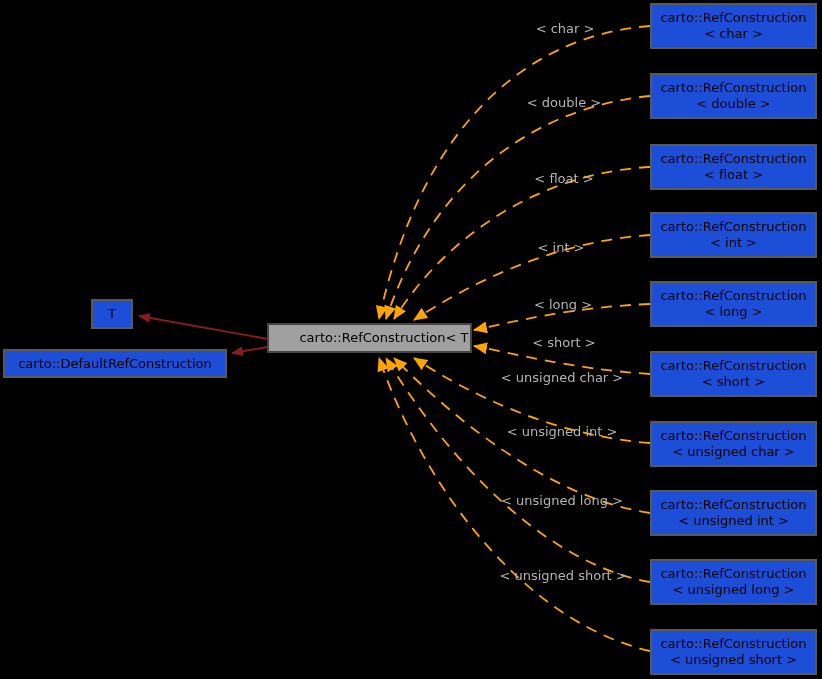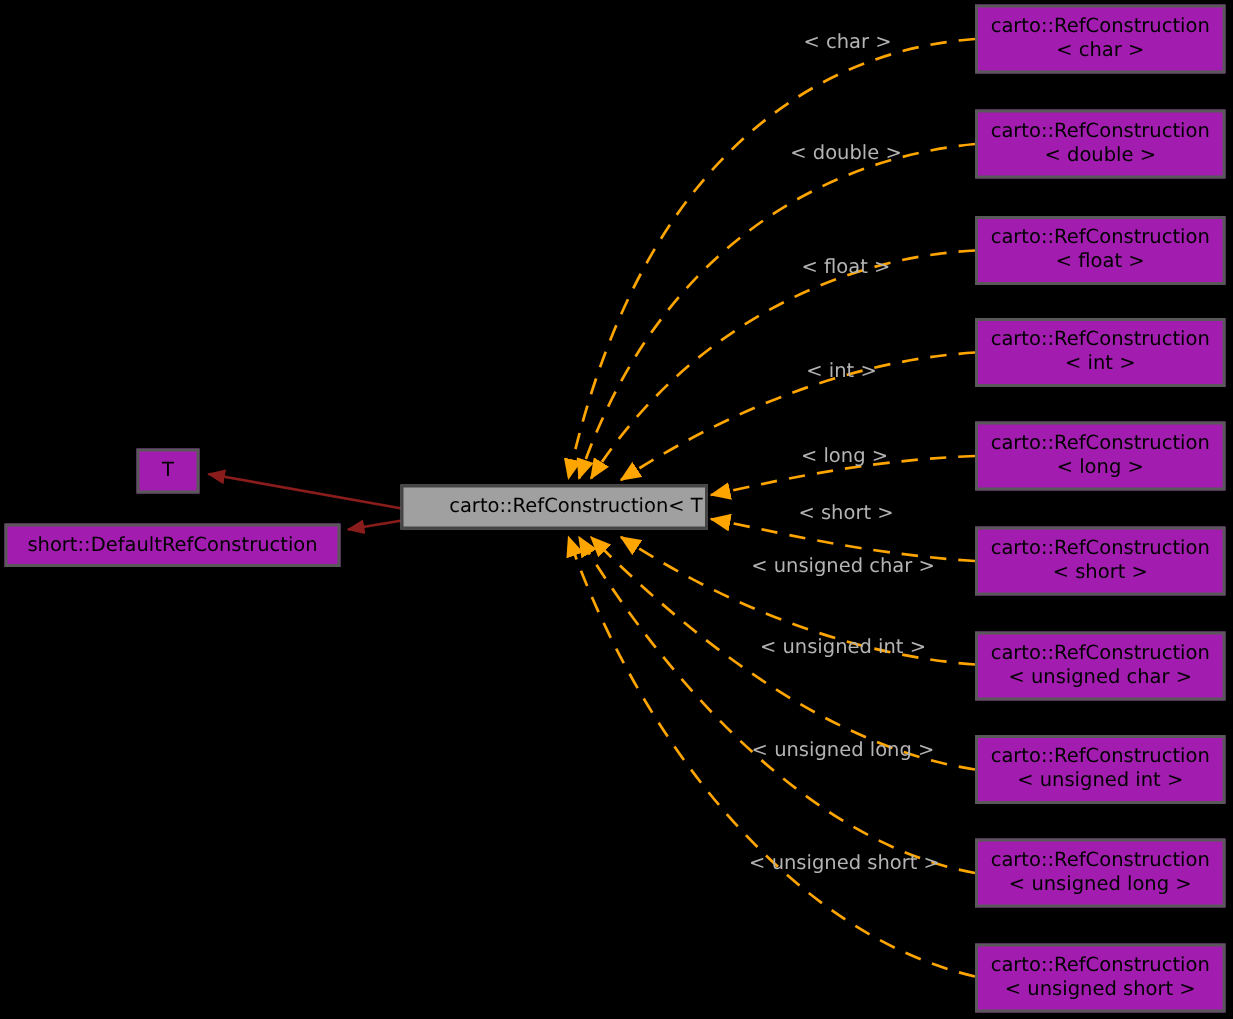--- a/index.html
+++ b/index.html
@@ -12,21 +12,21 @@
     overflow: hidden;
   }
   .edges-layer {
     position: absolute;
     left: 0; top: 0;
     width: 822px; height: 679px;
   }
   .node {
     position: absolute;
     box-sizing: border-box;
-    background: #a21caf;
+    background: #1d4ed8;
     border: 2px solid #595959;
     color: #000000;
     font-size: 13px;
     line-height: 16px;
     display: flex;
     flex-direction: column;
     align-items: center;
     justify-content: center;
     text-align: center;
     white-space: nowrap;
@@ -78,21 +78,21 @@
       <path d="M268,339 L139,316" marker-end="url(#arrowRed)"></path>
       <path d="M268,347 L232,353" marker-end="url(#arrowRed)"></path>
     </g>
   </svg>
 
   <div class="node" style="left:91px; top:299px; width:42px; height:30px;">
     <span>T</span>
   </div>
 
   <div class="node" style="left:3px; top:349px; width:224px; height:29px;">
-    <span>short::DefaultRefConstruction</span>
+    <span>carto::DefaultRefConstruction</span>
   </div>
 
   <div class="node center" style="left:267px; top:323px; width:205px; height:30px;padding-left:44px;">
     <span>carto::RefConstruction&lt; T &gt;</span>
   </div>
 
   <div class="node inst" style="top:3px">
     <span>carto::RefConstruction</span>
     <span>&lt; char &gt;</span>
   </div>

